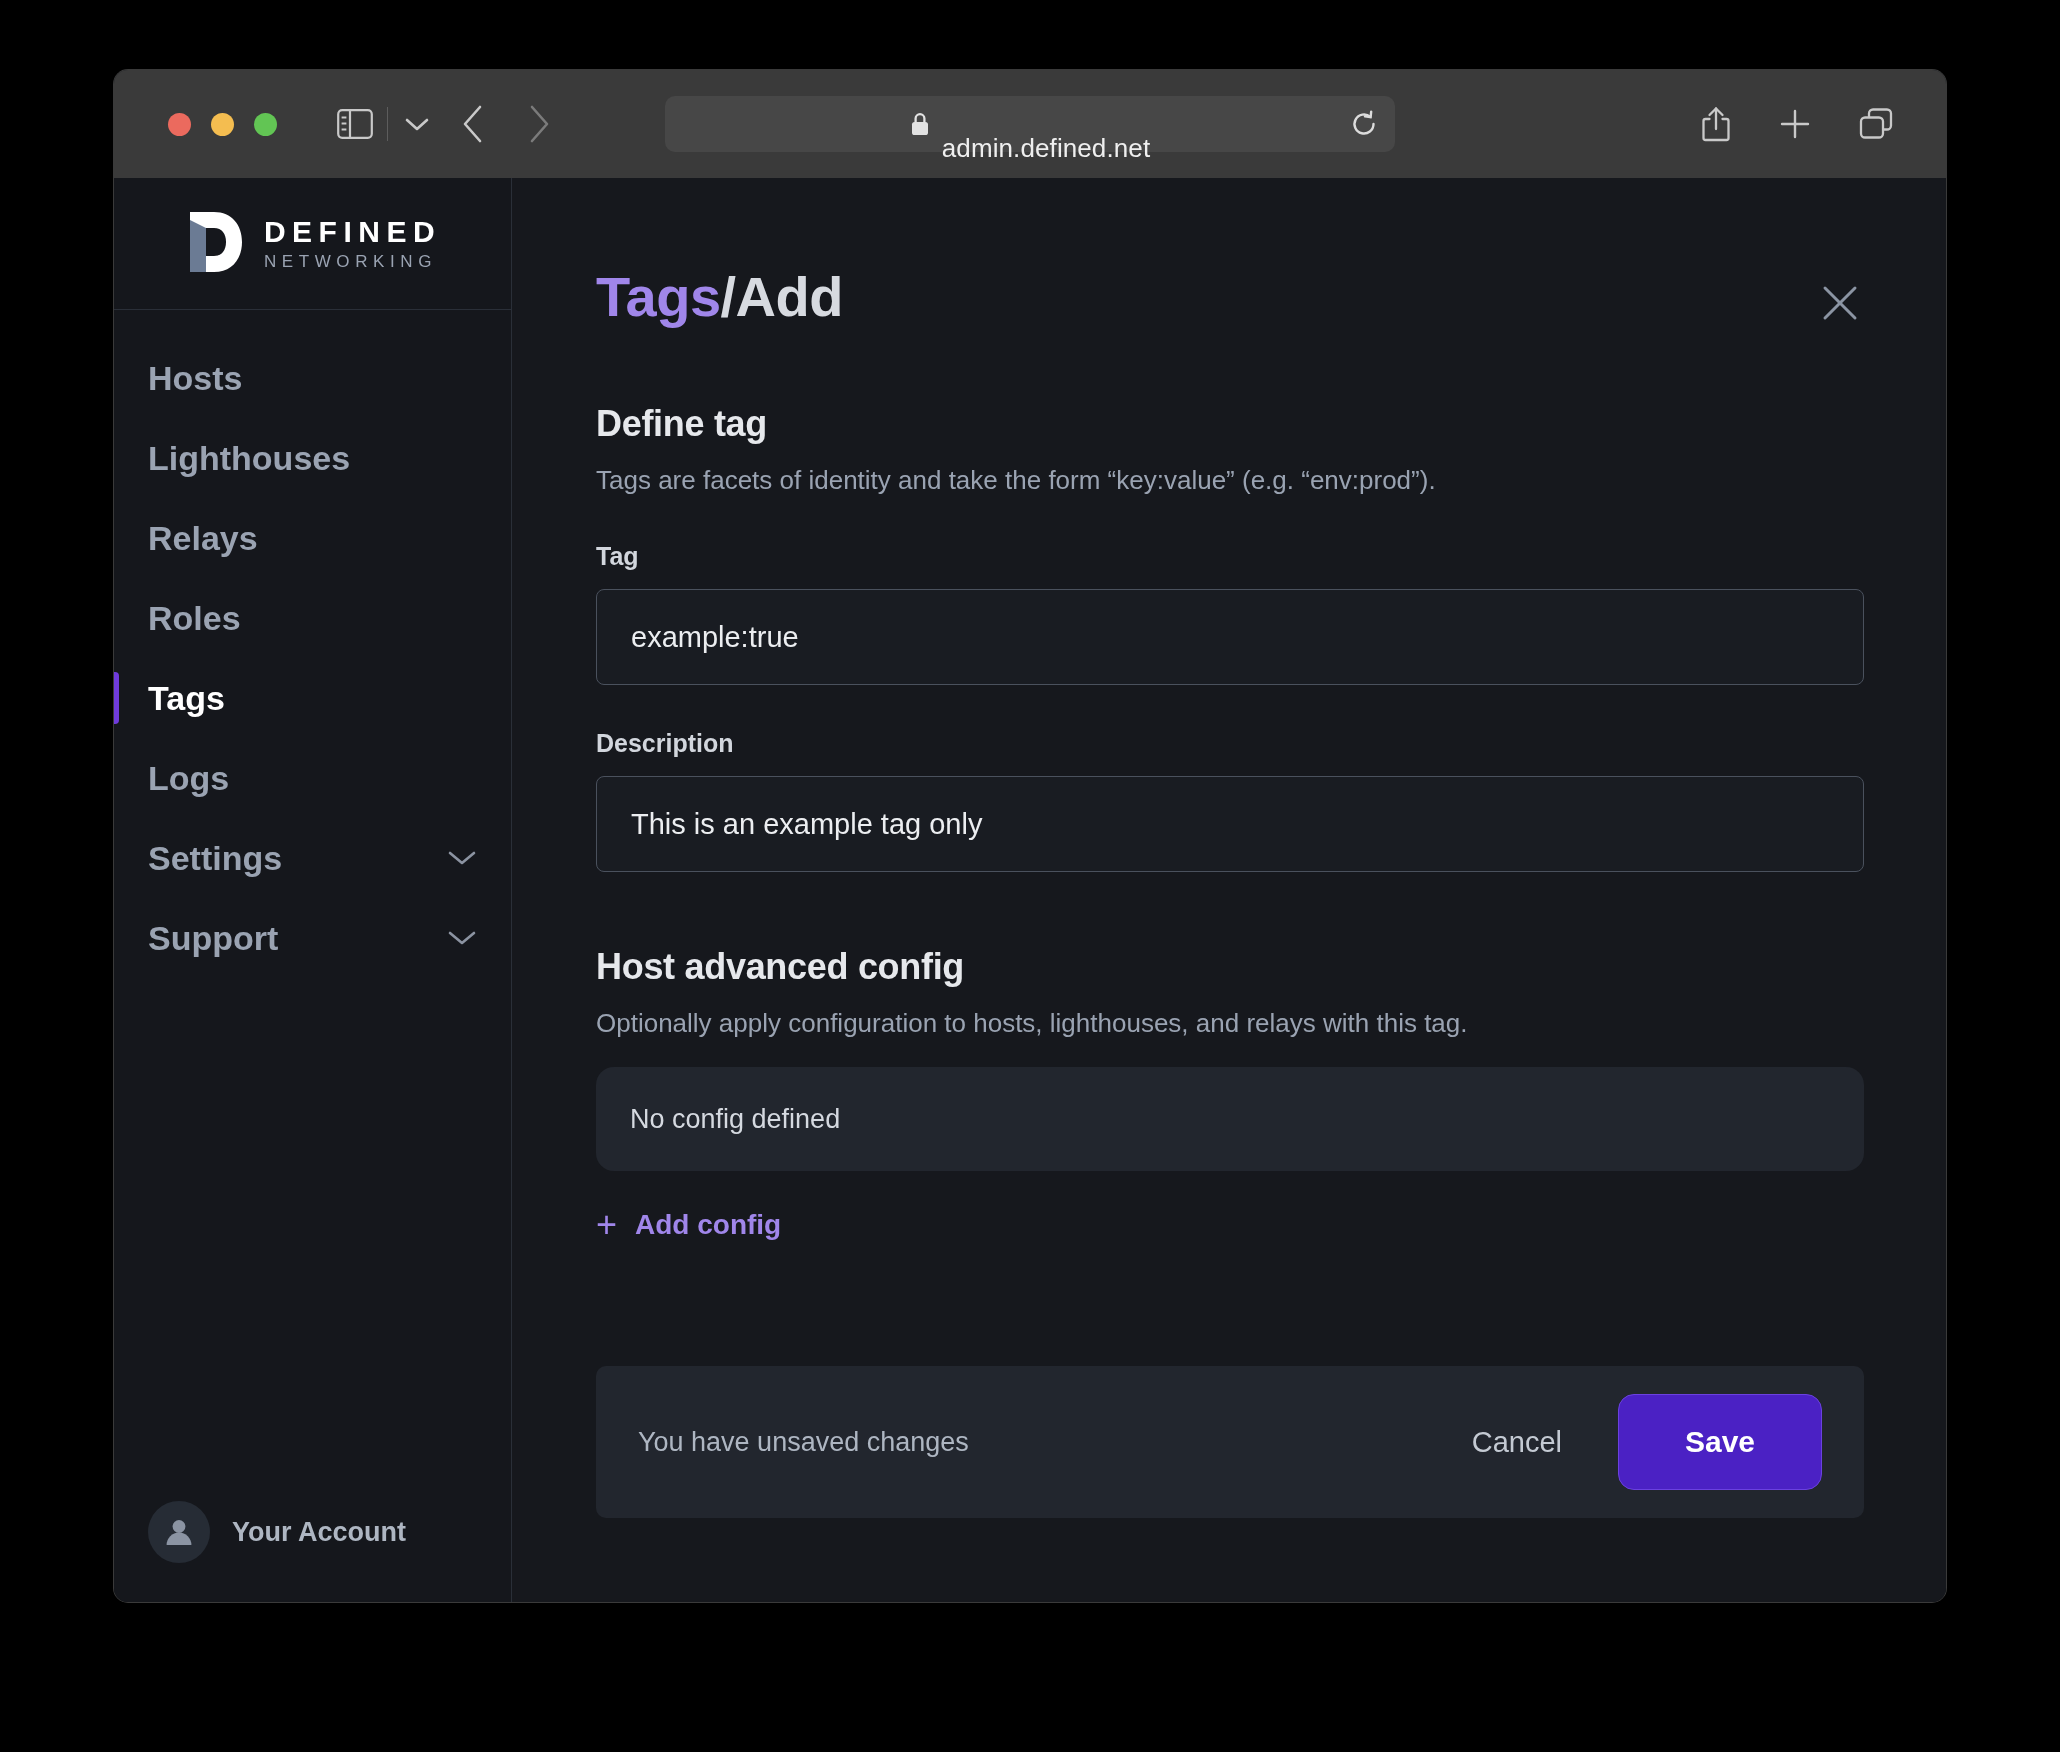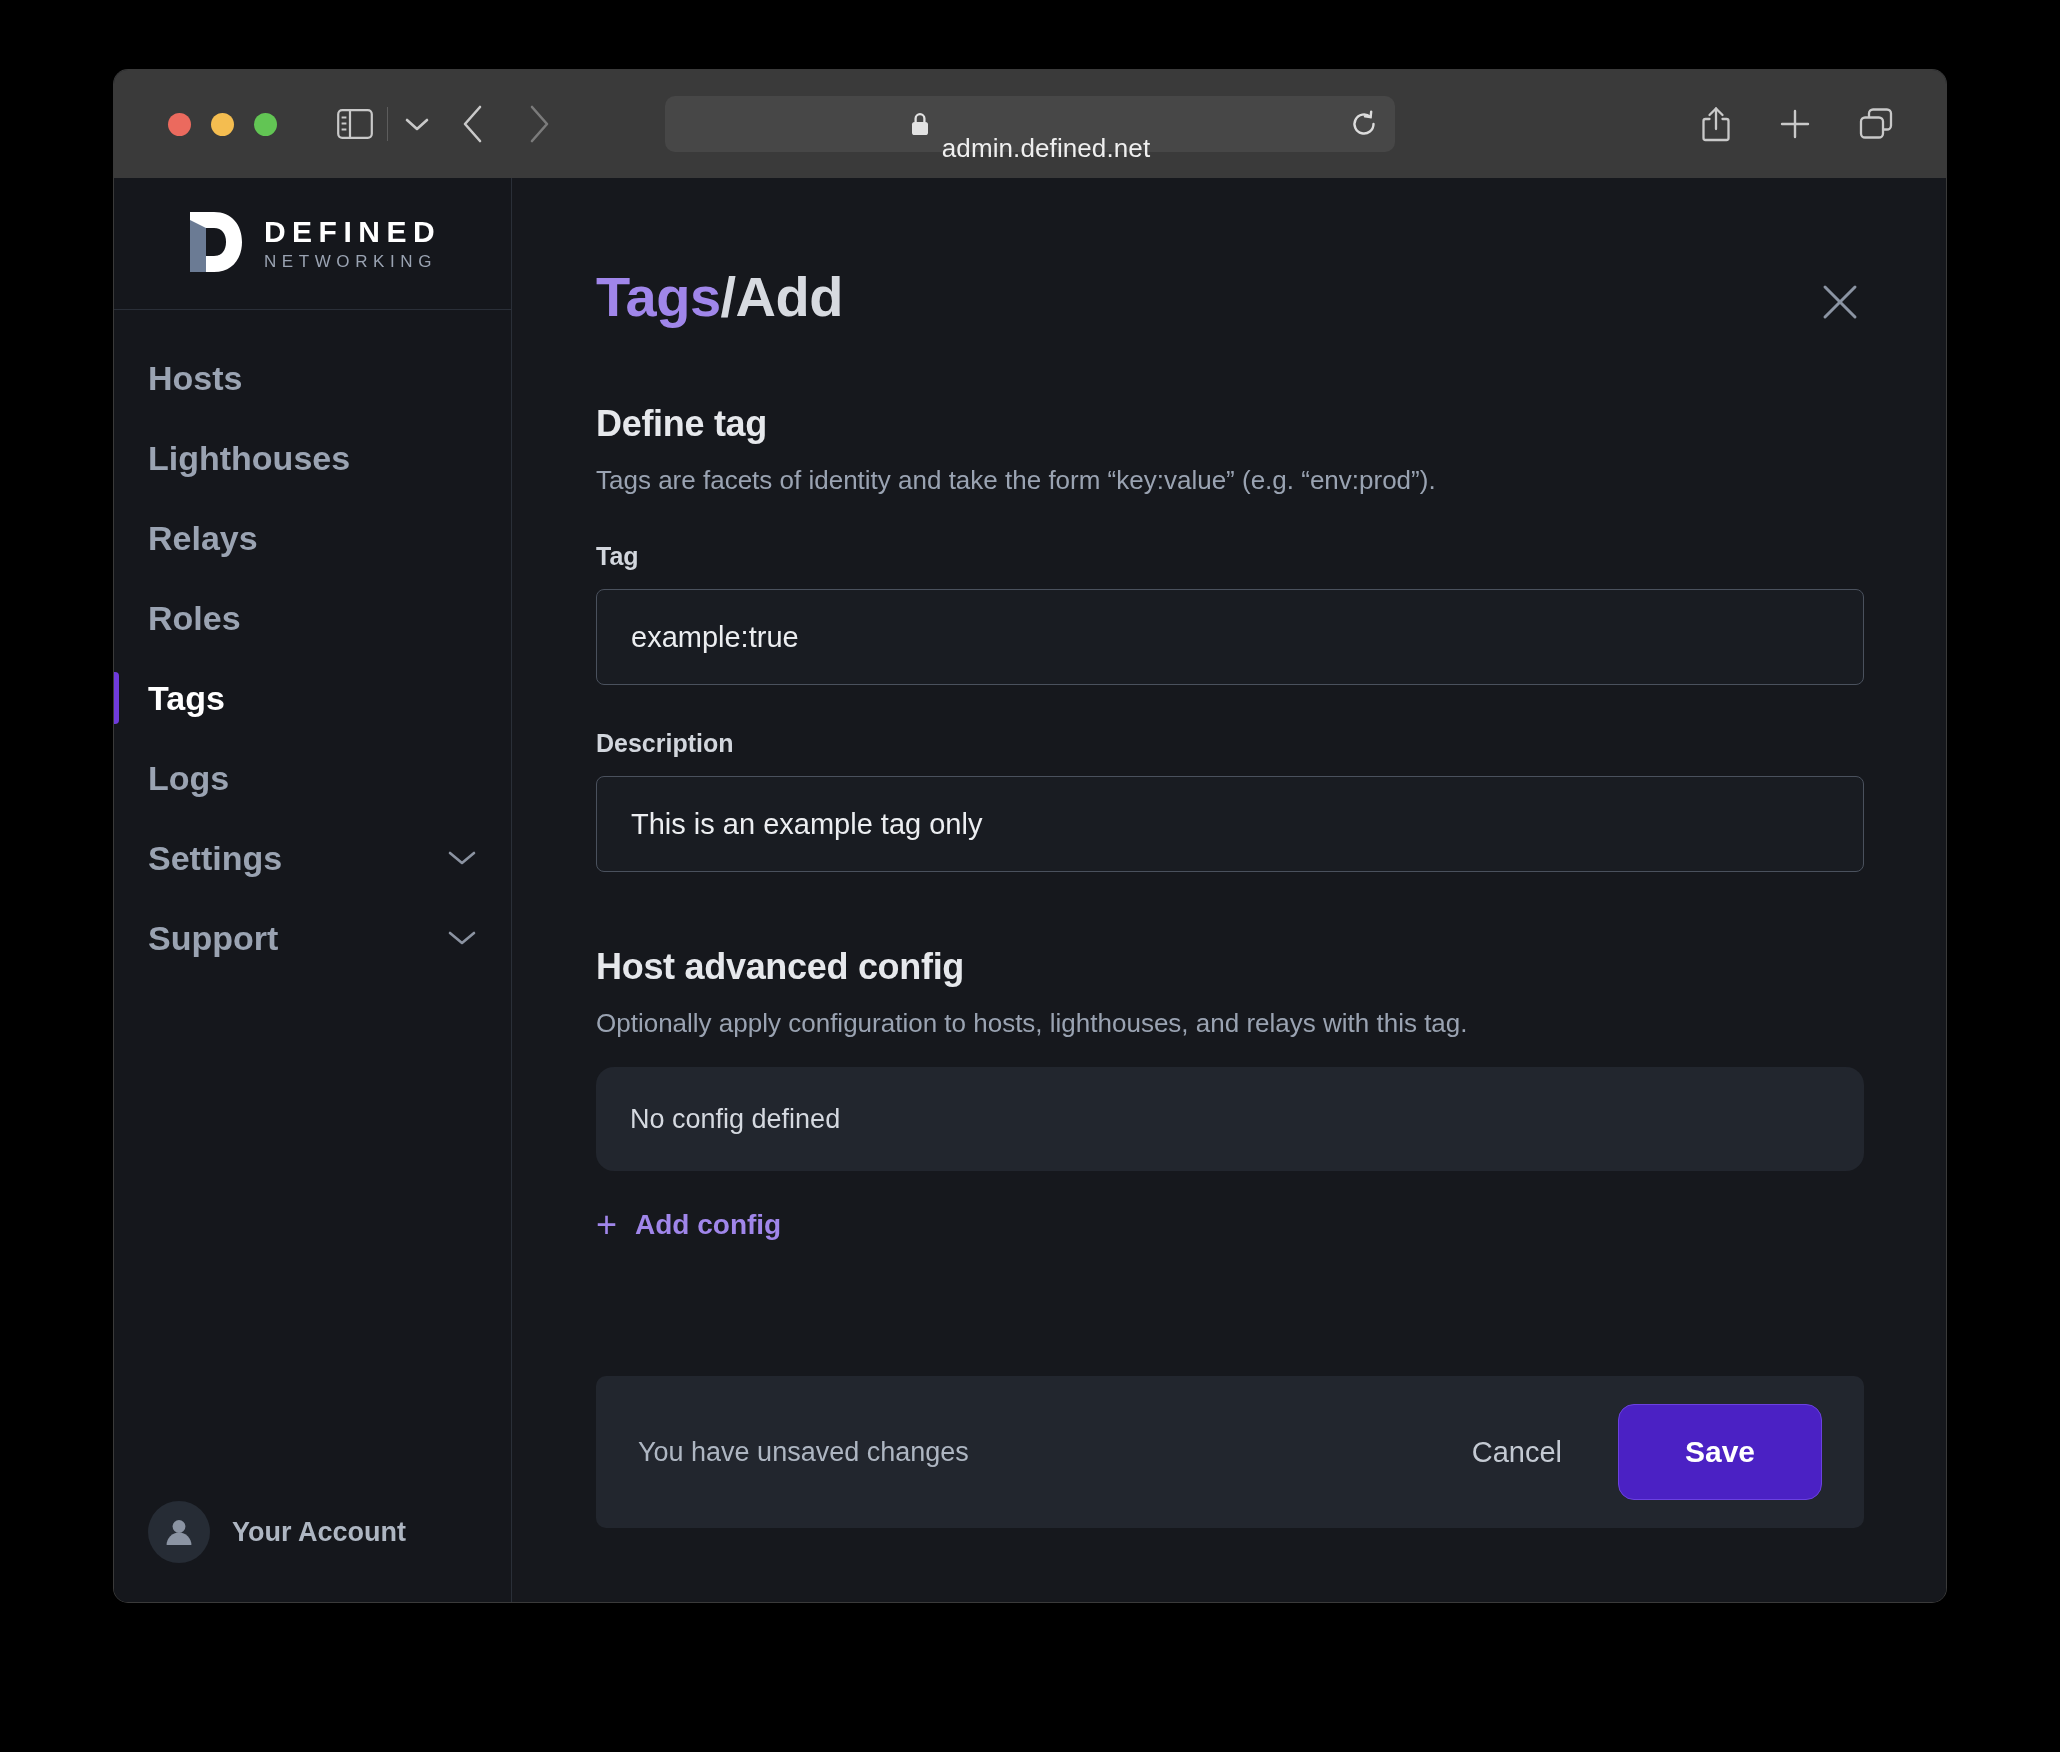--- a/index.html
+++ b/index.html
@@ -121,21 +121,21 @@
     background: #262c35;
     display: flex; align-items: center; justify-content: center;
     color: #8b94a3;
   }
   #account-row .acct-text { color: #aeb6c2; font-size: 27px; font-weight: 700; }
 
   
   #main { flex: 1; position: relative; background: #16181d; overflow: hidden; }
   #main-inner { padding: 86px 84px 0 84px; position: relative; height: 100%; }
 
-  #page-header { display: flex; align-items: flex-start; justify-content: space-between; }
+  #page-header { display: flex; align-items: flex-end; justify-content: space-between; }
   #page-title { font-size: 56px; font-weight: 700; letter-spacing: -0.5px; }
   #page-title .crumb-root { color: #a086ea; }
   #page-title .crumb-sep { color: #d7dae0; }
   #page-title .crumb-leaf { color: #d7dae0; }
   #close-button { color: #8b94a3; cursor: pointer; margin-top: 16px; }
 
   .section-title {
     color: #e6e8ec; font-size: 36px; font-weight: 700;
     margin-top: 74px; letter-spacing: -0.3px;
   }
@@ -168,21 +168,21 @@
   #add-config-link {
     margin-top: 36px;
     display: inline-flex; align-items: center; gap: 18px;
     color: #a086ea; font-size: 28px; font-weight: 700;
     cursor: pointer;
   }
   #add-config-link .plus { font-size: 36px; font-weight: 400; line-height: 1; color: #a086ea; }
 
   #action-bar {
     position: absolute;
-    left: 84px; bottom: 74px;
+    left: 84px; bottom: 84px;
     width: 1268px; height: 152px;
     background: #22262e;
     border-radius: 10px;
     display: flex; align-items: center;
     padding: 0 42px;
   }
   #unsaved-text { color: #aeb6c2; font-size: 27px; }
   #cancel-button {
     margin-left: auto;
     color: #c4cad3; font-size: 29px; font-weight: 400;

